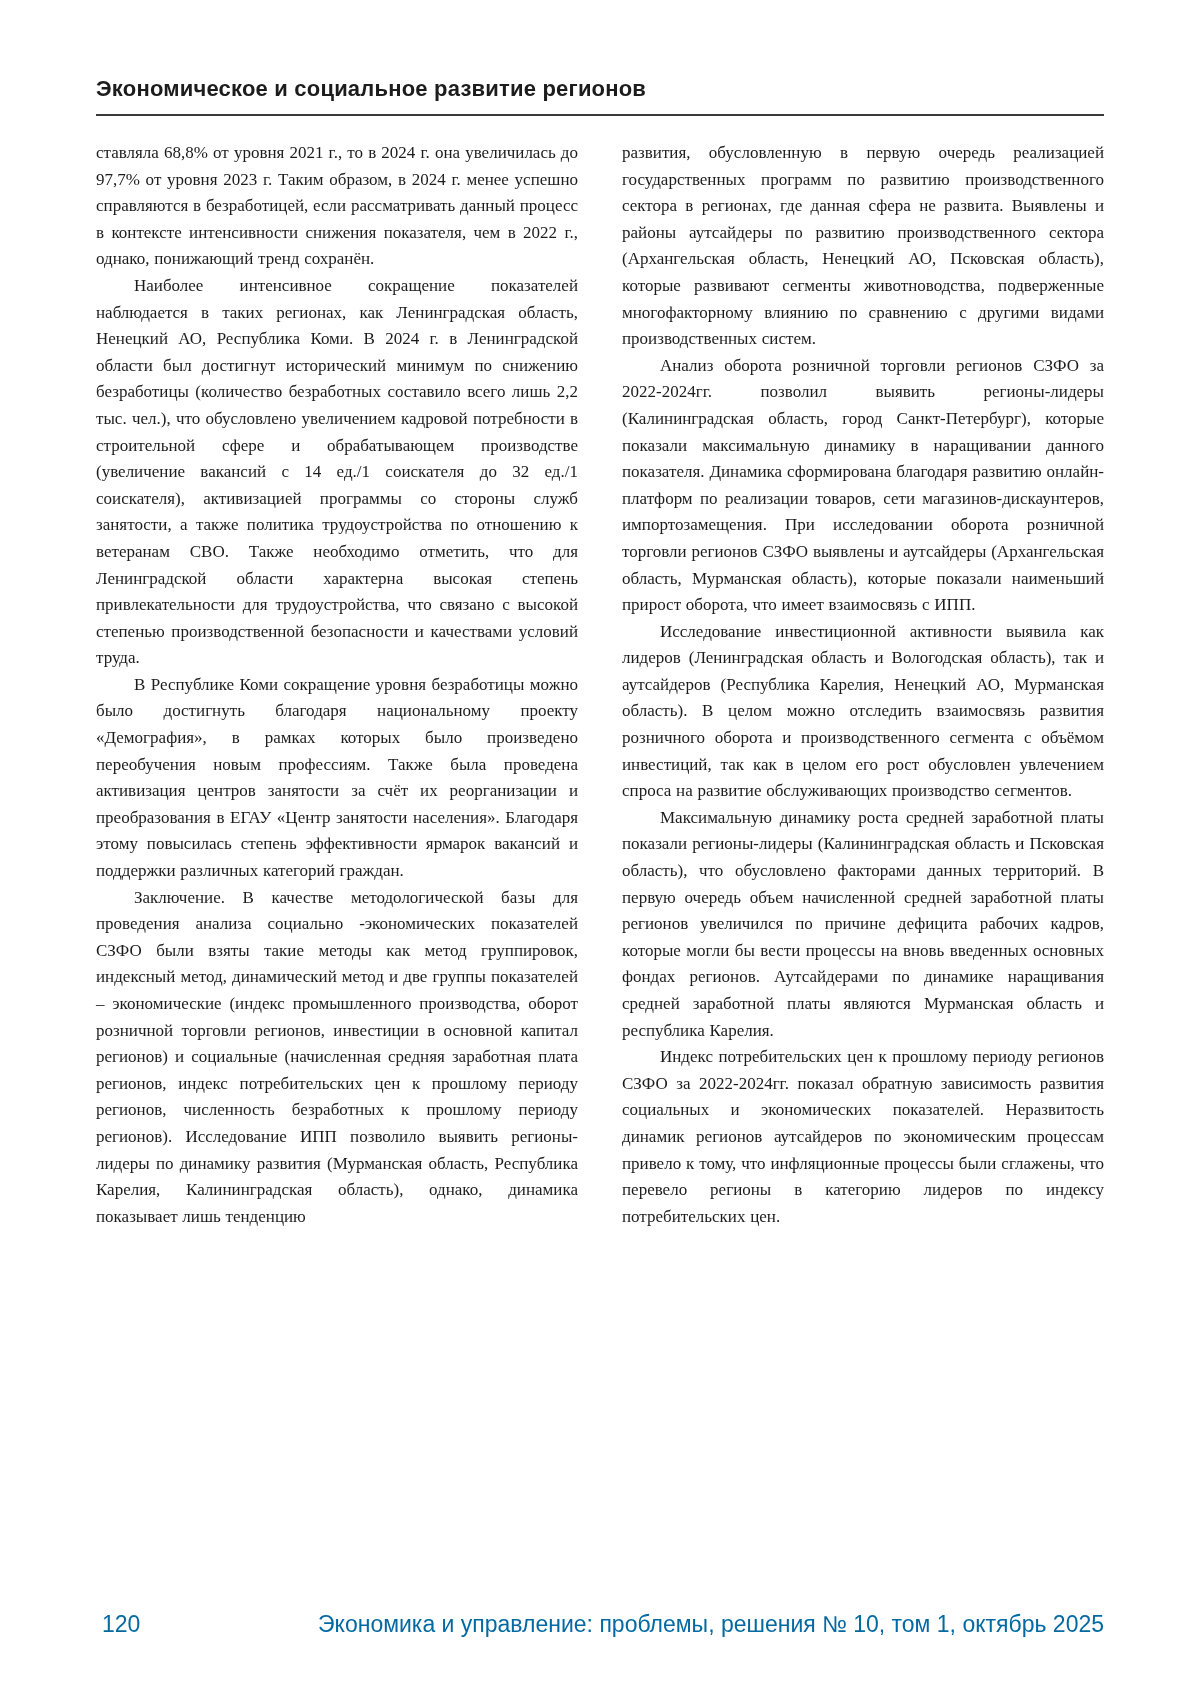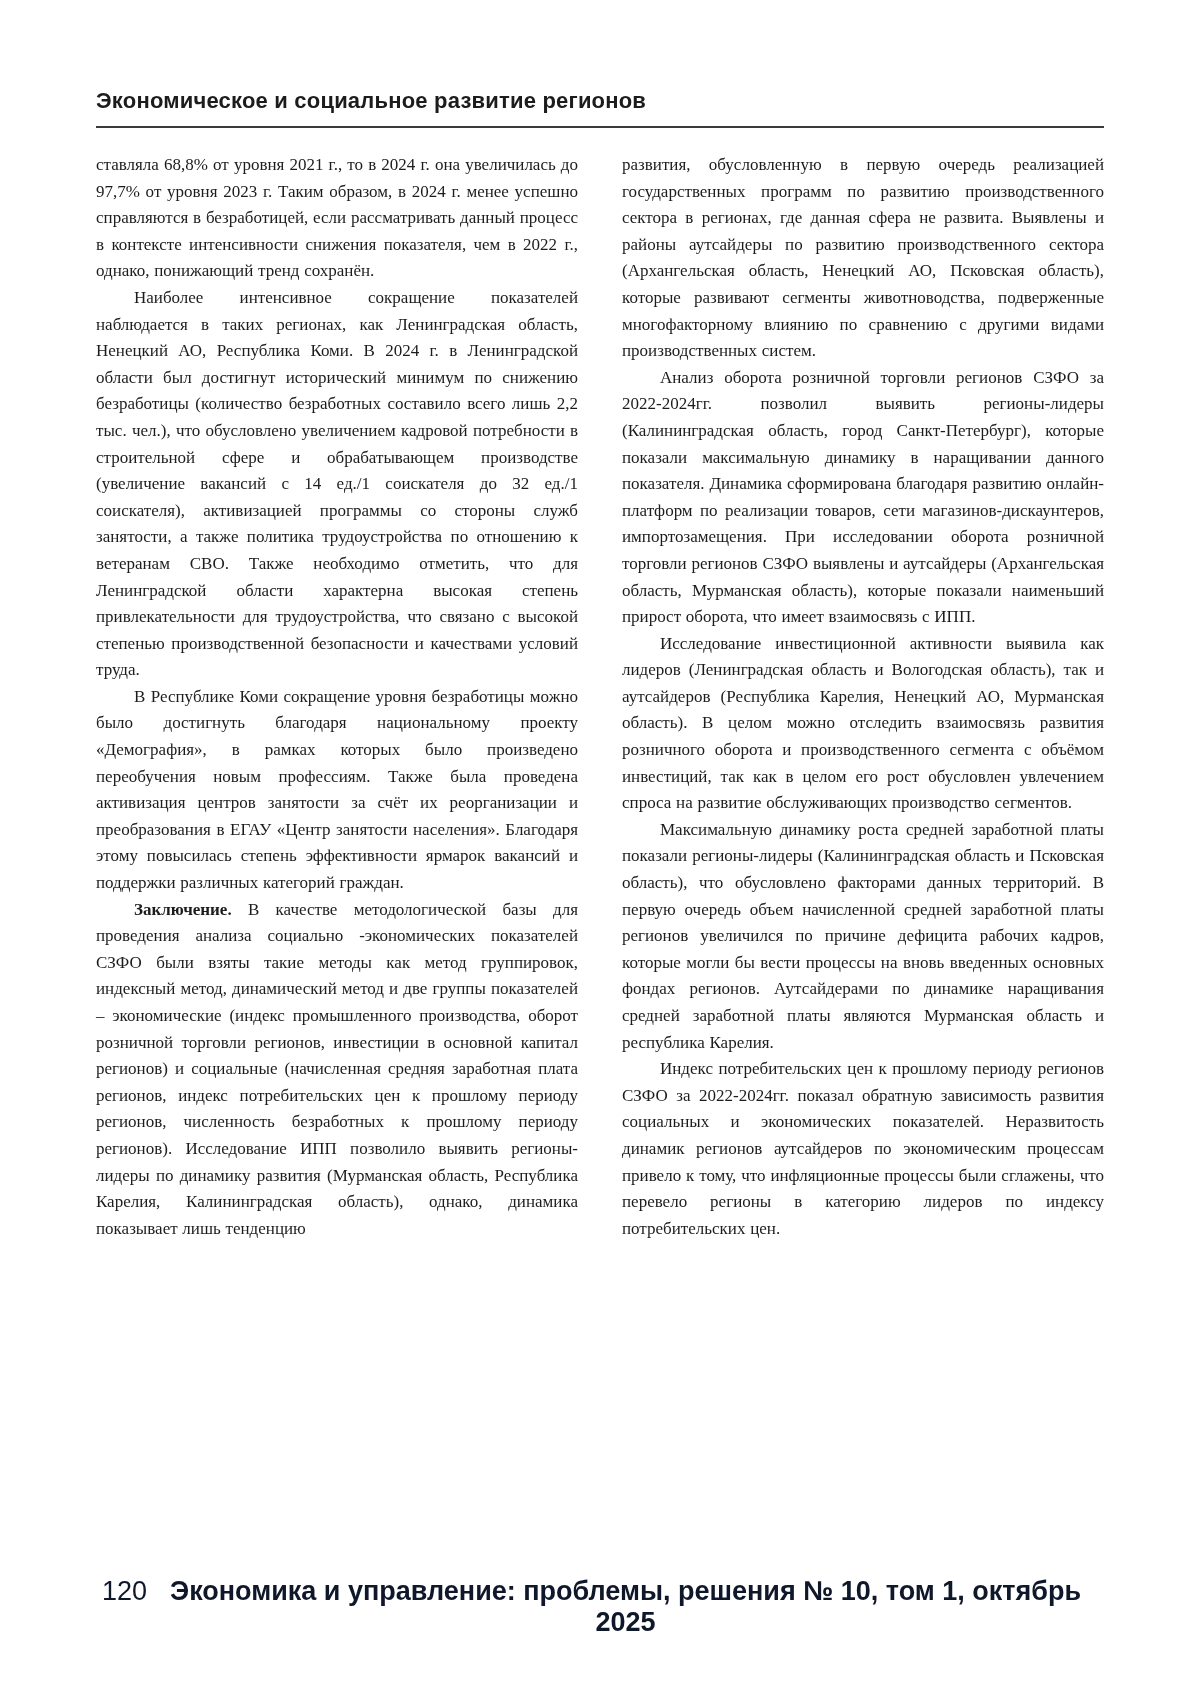--- a/index.html
+++ b/index.html
@@ -18,21 +18,21 @@
     font-family: "Liberation Serif", "DejaVu Serif", serif;
     color: #1c1c1c;
     overflow: hidden;
   }
   .page-header { margin: 0; }
   .running-title {
     font-family: "Liberation Sans", "DejaVu Sans", sans-serif;
     font-size: 22px;
     font-weight: bold;
     letter-spacing: 0.2px;
-    margin: 12px 0 12px 0;
+    margin: 0 0 12px 0;
     color: #1c1c1c;
   }
   .header-rule {
     height: 0;
     border-top: 2px solid #3a3a3a;
     margin: 0 0 24px 0;
   }
   .content {
     display: flex;
     gap: 44px;
@@ -42,35 +42,35 @@
     flex: 0 0 482px;
   }
   .para {
     margin: 0;
     font-size: 17px;
     line-height: 1.565;
     text-align: justify;
     word-spacing: 0.5px;
   }
   .para.indent { text-indent: 38px; }
-  .para .lead { font-weight: bold; }
+  .para .lead { font-weight: normal; }
   .page-footer {
     position: absolute;
     left: 96px;
     right: 96px;
     bottom: 60px;
     display: flex;
     justify-content: space-between;
     align-items: baseline;
     font-family: "Liberation Sans", "DejaVu Sans", sans-serif;
-    font-size: 27px;
-    color: #0f172a;
+    font-size: 23px;
+    color: #0369a1;
   }
   .page-number { padding-left: 6px; }
-  .journal-info { text-align: center; font-weight: bold; }
+  .journal-info { text-align: center; }
 </style>
 </head>
 <body>
 
 <div class="page">
 
   <header class="page-header">
     <h1 class="running-title">Экономическое и социальное развитие регионов</h1>
     <div class="header-rule"></div>
   </header>

